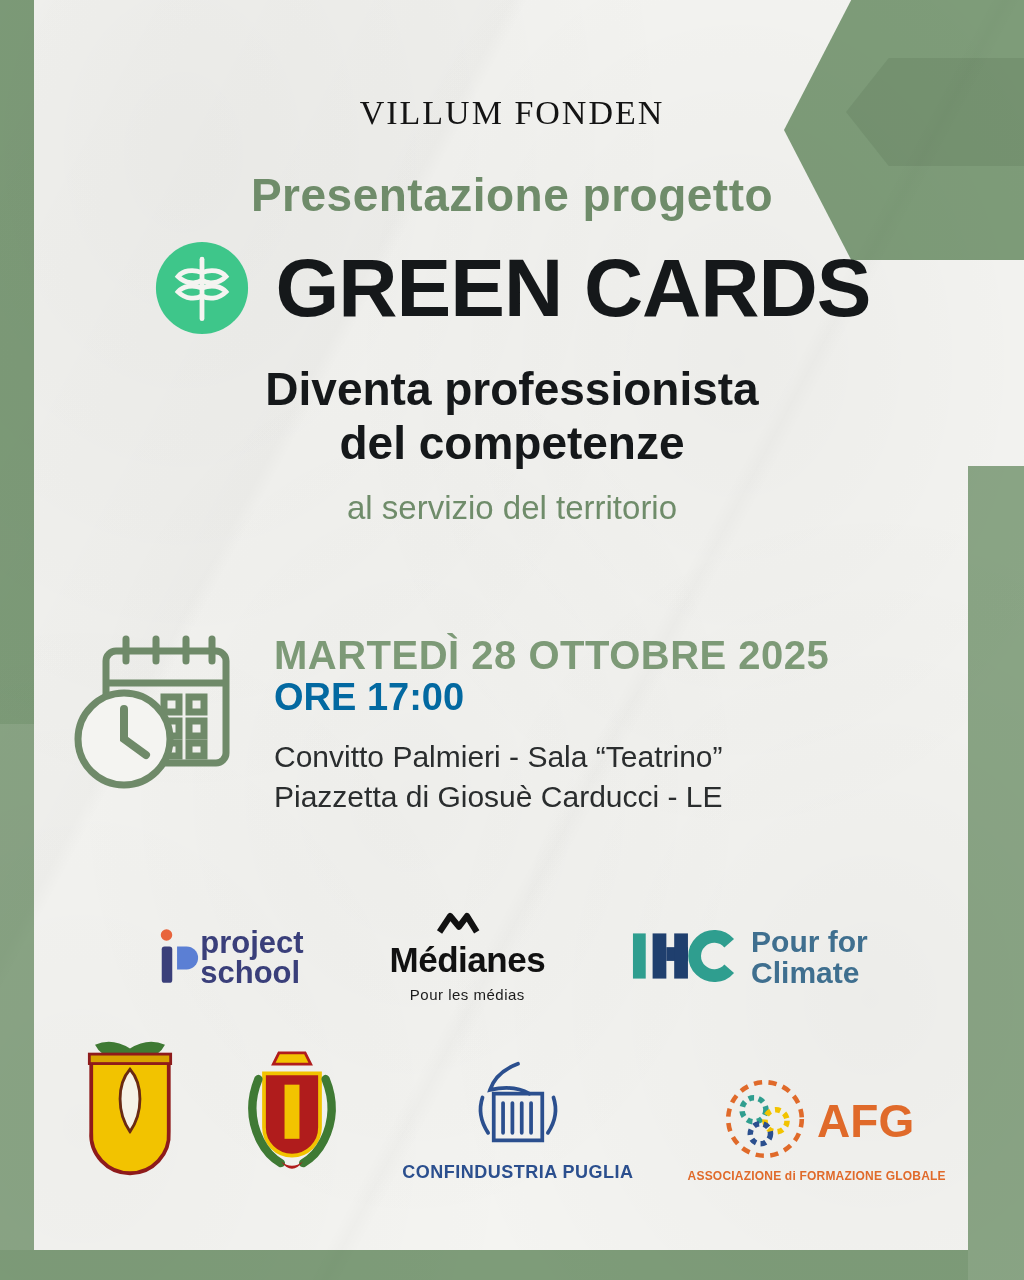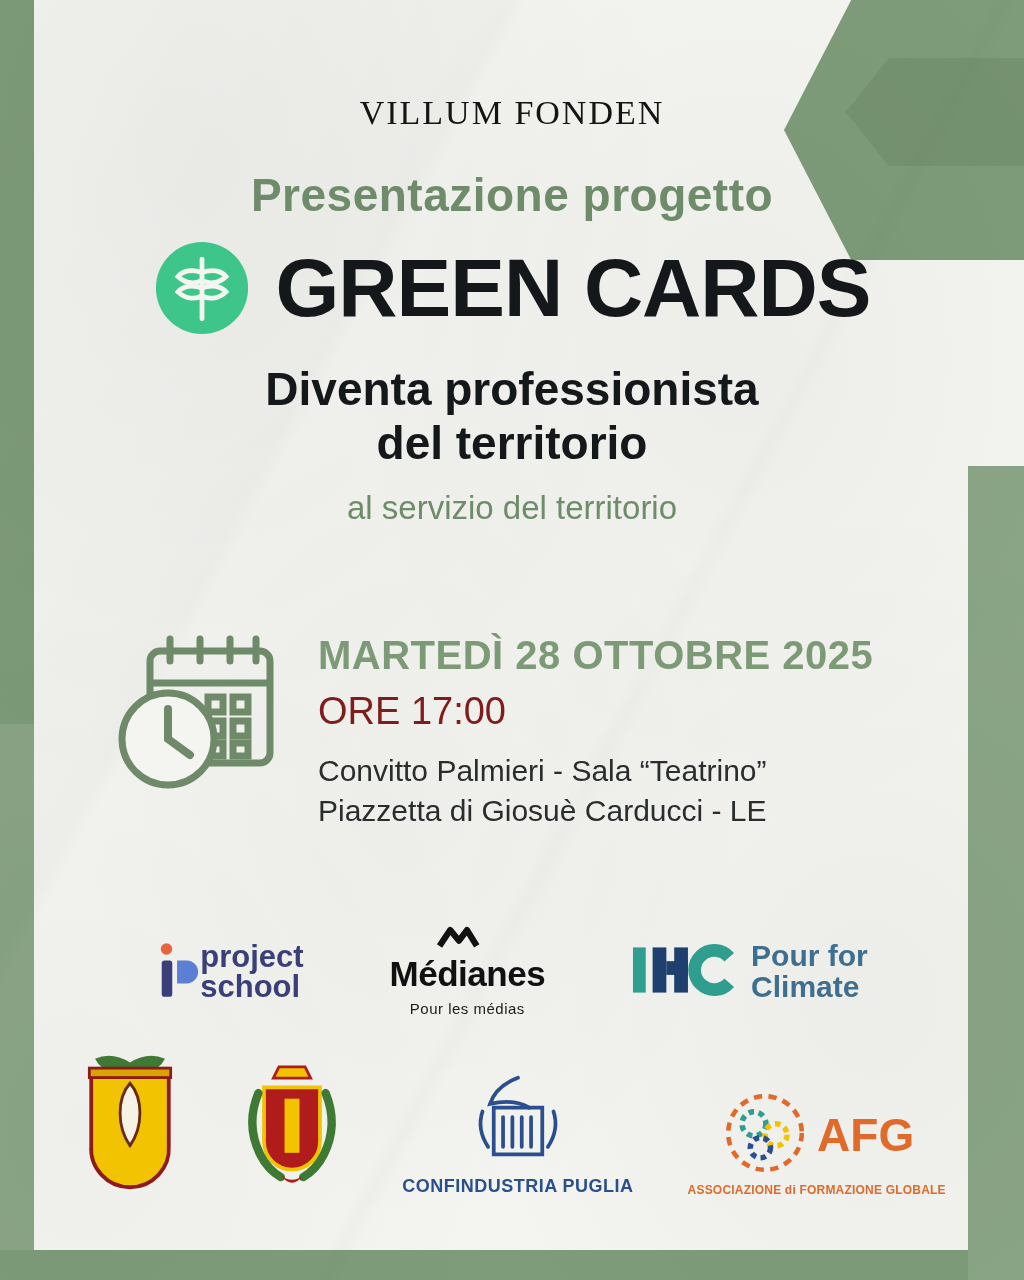--- a/index.html
+++ b/index.html
@@ -137,42 +137,41 @@
     color: #6f8c6a;
     line-height: 1.3;
     margin-top: 16px;
   }
 
   
   .when-block {
     display: flex;
     align-items: flex-start;
     margin-top: 96px;
-    padding-left: 112px;
+    padding-left: 68px;
     gap: 26px;
   }
   .cal-clock-icon {
     width: 180px;
     height: 176px;
     flex: 0 0 auto;
     margin-top: 4px;
   }
   .when-text { padding-top: 8px; }
   .date-line {
     font-size: 40px;
     font-weight: bold;
     color: #7d9a77;
     letter-spacing: .5px;
     line-height: 1.1;
   }
   .time-line {
     font-size: 38px;
-    font-weight: normal;
-    color: #7f1d1d;
-    margin-top: 14px;
+    font-weight: bold;
+    color: #0369a1;
     line-height: 1.1;
   }
   .venue-line {
     font-size: 30px;
     color: #2a2d2e;
     margin-top: 18px;
     line-height: 1.32;
   }
 
   
@@ -270,21 +269,21 @@
             <path d="M50 50 C40 46 30 48 25 54 C33 62 44 62 50 58"></path>
             <path d="M50 50 C60 46 70 48 75 54 C67 62 56 62 50 58"></path>
           </g>
         </svg>
       </span>
       <span class="main-title">GREEN CARDS</span>
     </div>
 
     <div class="subtitle">
       <div>Diventa professionista</div>
-      <div>del territorio</div>
+      <div>del competenze</div>
     </div>
 
     <div class="tagline">
       <div>al servizio del territorio</div>
     </div>
 
     <div class="when-block">
       <span class="cal-clock-icon">
         <svg viewBox="0 0 180 176" width="180" height="176" aria-hidden="true">
           <g fill="none" stroke="#6f8a69" stroke-width="7">

